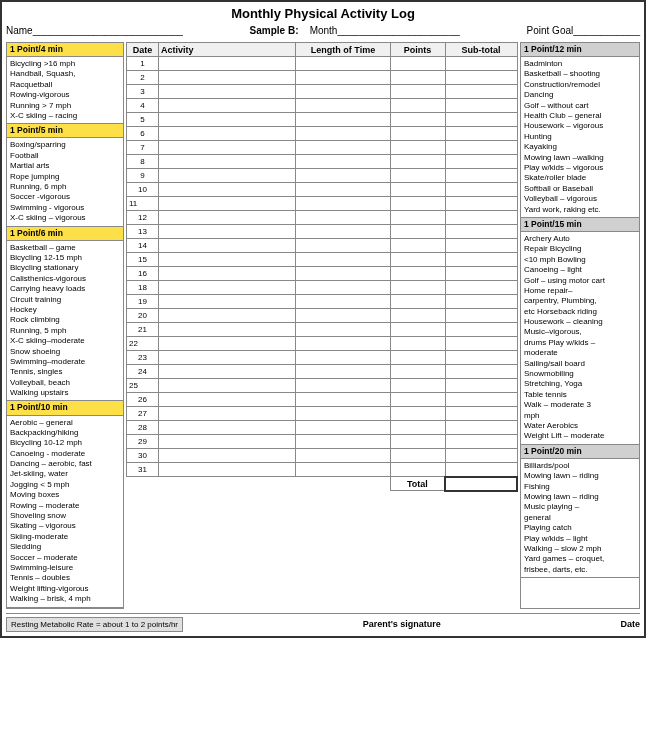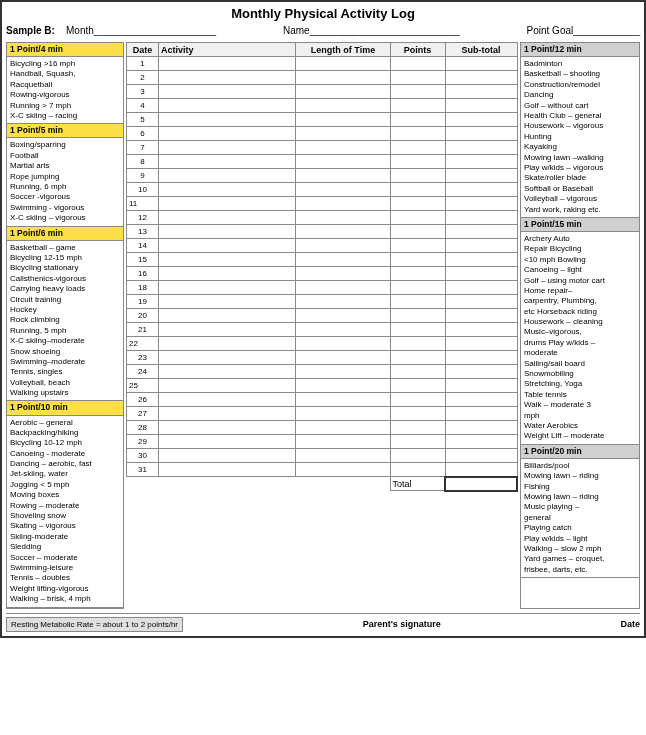--- a/index.html
+++ b/index.html
@@ -105,26 +105,26 @@
       font-size: 9px;
     }
   </style>
 </head>
 <body>
 
 <div class="outer">
   <div class="header-title">Monthly Physical Activity Log</div>
   <div class="header-row">
     <div>
+      <span>Name</span>___________________________
+    </div>
+    <div>
       <span class="bold">Sample B:</span>
       &nbsp;&nbsp;
       <span>Month</span>______________________
-    </div>
-    <div>
-      <span>Name</span>___________________________
     </div>
     <div>
       <span>Point Goal</span>____________
     </div>
   </div>
 
   <div class="main-layout">
 
     <div class="left-sidebar" id="left-sidebar-container">
         <div class="sidebar-section-header bold">1 Point/4 min</div>
@@ -405,21 +405,21 @@
             </tr>
             <tr>
               <td style="text-align: center; font-size: 8px;">31</td>
               <td style="width: 105px;"></td>
               <td></td>
               <td></td>
               <td></td>
             </tr>
             <tr>
               <td colspan="3" style="border: none;"></td>
-              <td style="font-weight: normal; text-align: left;">Total</td>
+              <td style="font-weight: bold; text-align: center;">Total</td>
               <td style="border: 2px solid rgb(51, 51, 51);"></td>
             </tr>
           </tbody>
       </table>
     </div>
 
     <div class="right-sidebar" id="right-sidebar-container">
         <div class="sidebar-section-header bold">1 Point/12 min</div>
         <div class="sidebar-items">
           <div>Badminton</div>

